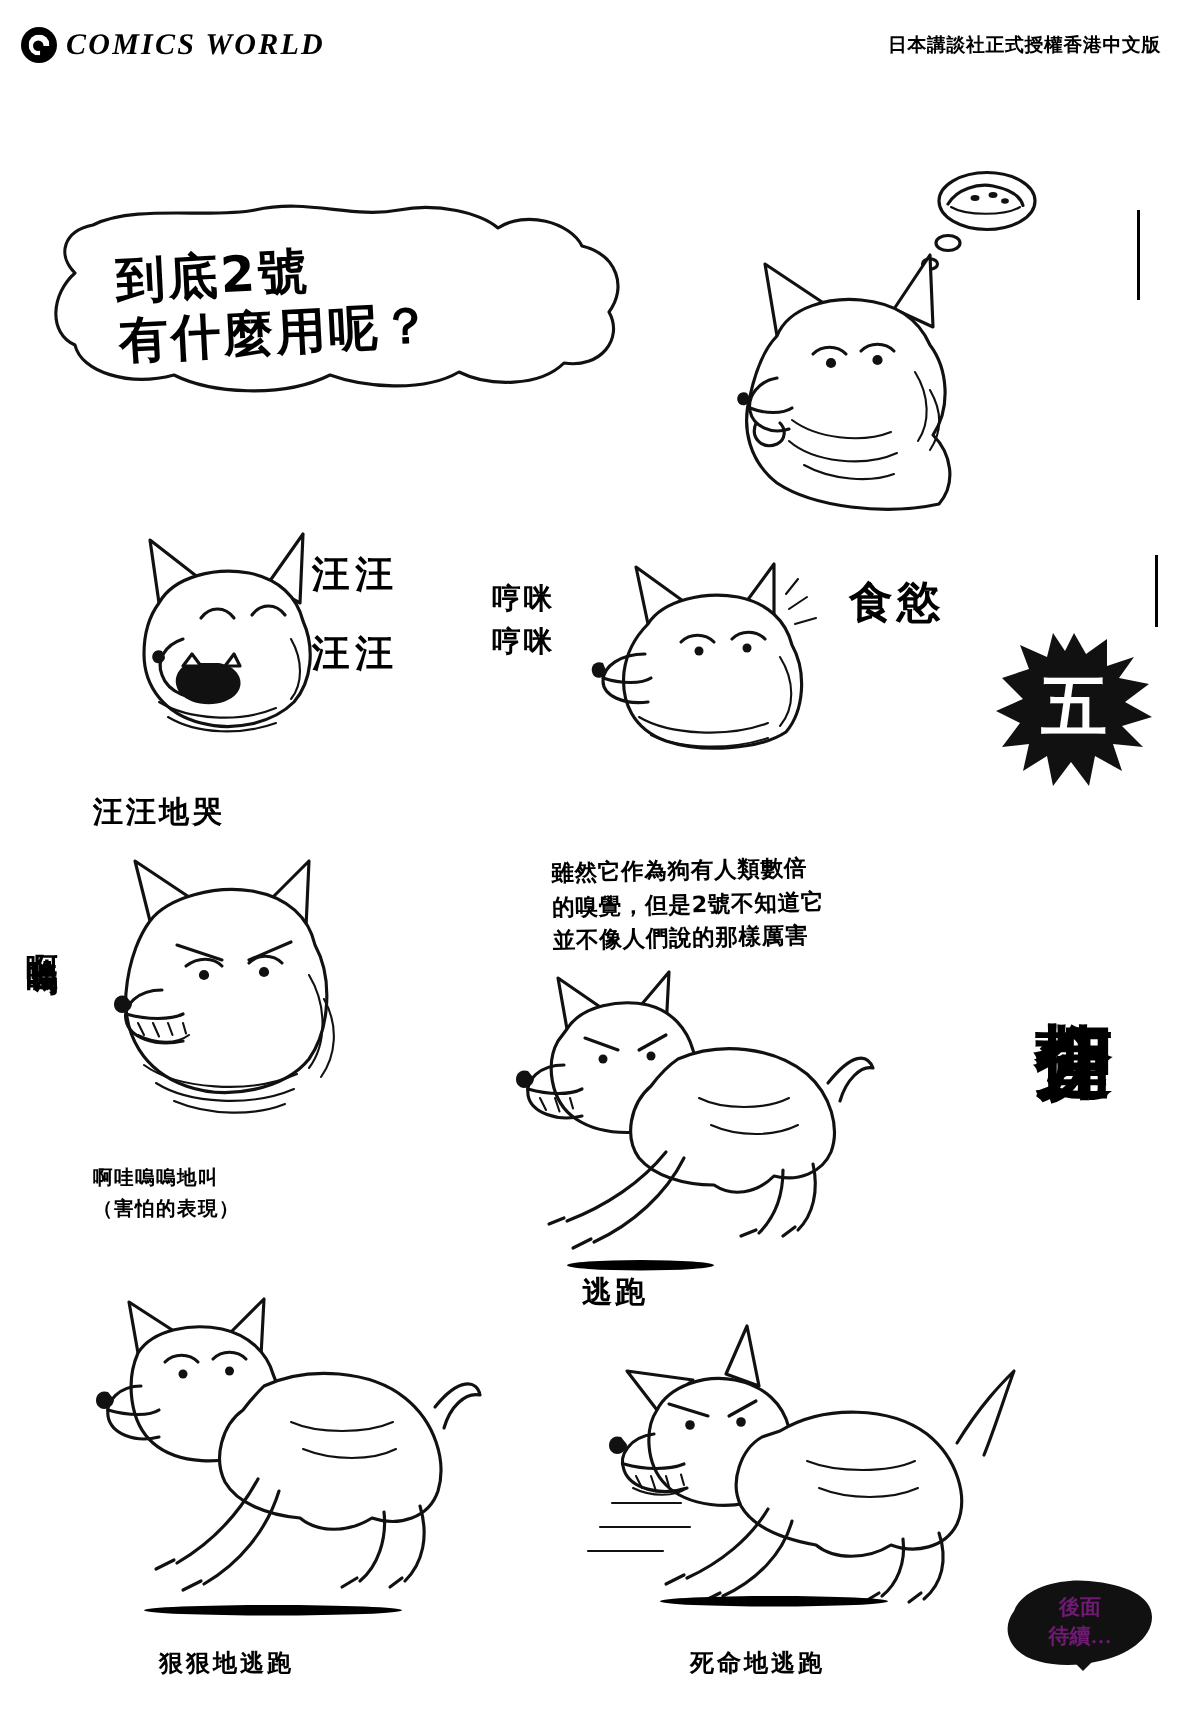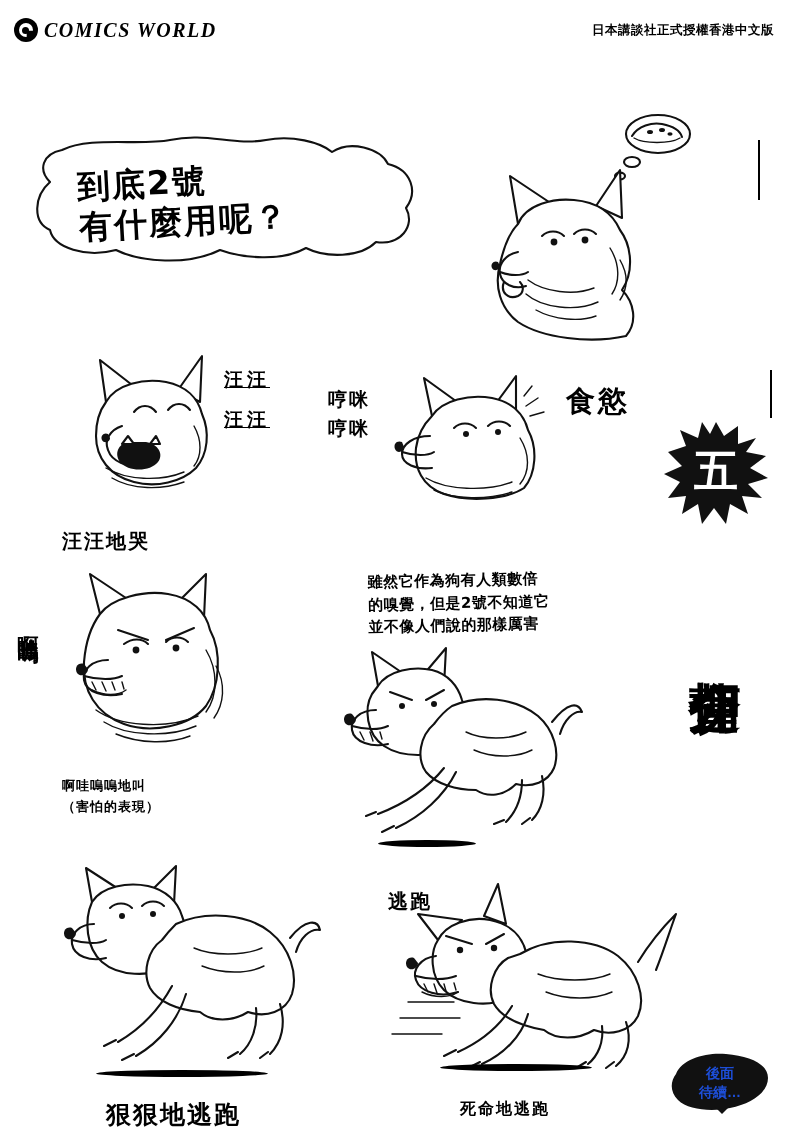--- a/index.html
+++ b/index.html
@@ -191,22 +191,22 @@
     position: absolute;
     right: 16px;
     bottom: 30px;
     width: 104px;
     height: 62px;
   }
   .continue-text {
     position: absolute;
     left: 0; right: 0; top: 12px;
     text-align: center;
-    color: #1d4ed8;
-    font-family: Liberation Sans, sans-serif;
+    color: #701a75;
+    font-family: Liberation Serif, serif;
     font-weight: bold;
     font-size: 14px;
     line-height: 1.35;
     white-space: pre-line;
   }
 
   
   .art {
     position: absolute;
   }
@@ -299,21 +299,21 @@
       <path class="white-fill" d="M80,96 L86,88 L90,96 Z"></path>
       <path class="ink-fill" d="M38,86 C34,84 30,88 32,92 C34,96 40,94 40,90 Z"></path>
 
       <path class="ink" d="M64,64 C70,56 80,56 86,64"></path>
       <path class="ink" d="M98,62 C104,54 114,54 120,62"></path>
       <path class="ink-thin" d="M36,120 C56,132 90,134 114,124"></path>
       <path class="ink-thin" d="M42,130 C62,142 92,142 114,134"></path>
       <path class="ink-thin" d="M124,78 C132,92 132,108 124,118"></path>
     </svg>
   </div>
-  <div class="hw" style="left:224px; top:370px; font-size:19px; letter-spacing:4px; line-height:1.05;text-decoration:underline;">汪汪
+  <div class="hw" style="left:208px; top:370px; font-size:25px; letter-spacing:4px; line-height:1.05;">汪汪
 
 汪汪</div>
   <div class="hw" style="left:62px; top:528px; font-size:20px; letter-spacing:2px;">汪汪地哭</div>
 
   <div class="art" style="left:388px; top:372px;">
     <svg width="170" height="150" viewBox="0 0 170 150" aria-hidden="true">
       <path class="white-fill" d="M44,44 L36,6 L72,32 Z"></path>
       <path class="white-fill" d="M106,34 L128,4 L128,46 Z"></path>
       <path class="white-fill" d="M44,44 C54,28 82,22 104,26 C124,30 136,42 140,58
         C150,76 148,102 136,116 C118,128 80,130 56,122 C34,114 26,96 28,76 C30,60 38,50 44,44 Z"></path>
@@ -398,21 +398,21 @@
       <path class="ink" d="M226,136 C230,154 226,170 216,180"></path>
       <path class="ink" d="M188,180 L178,184 M214,178 L206,184"></path>
 
       <path class="ink" d="M236,82 C252,62 262,62 266,72 C258,70 248,80 244,94"></path>
 
       <path class="ink-thin" d="M150,92 C166,100 194,100 210,92"></path>
       <path class="ink-thin" d="M158,110 C176,118 200,118 216,110"></path>
     </svg>
   </div>
   <div class="ground" style="left:378px; top:840px; width:98px;"></div>
-  <div class="hw" style="left:388px; top:848px; font-size:20px; letter-spacing:2px;margin-top:40px;">逃跑</div>
+  <div class="hw" style="left:388px; top:848px; font-size:20px; letter-spacing:2px;">逃跑</div>
 
   <div class="art" style="left:52px; top:862px;">
     <svg width="290" height="220" viewBox="0 0 290 220" aria-hidden="true">
       <path class="white-fill" d="M40,40 L34,6 L68,28 Z"></path>
       <path class="white-fill" d="M100,28 L124,4 L122,42 Z"></path>
       <path class="white-fill" d="M40,40 C50,24 76,20 96,24 C114,28 126,40 130,54
         C138,72 132,94 118,104 C98,116 66,114 50,100 C34,86 32,58 40,40 Z"></path>
       <path class="ink" d="M42,62 C28,62 18,72 20,82 C22,94 38,100 54,96"></path>
       <path class="ink" d="M20,78 C34,82 48,82 54,78"></path>
       <path class="ink-fill" d="M20,66 C14,64 10,70 13,75 C17,80 24,76 24,71 Z"></path>
@@ -430,21 +430,21 @@
       <path class="ink" d="M64,178 L52,184 M82,192 L70,198"></path>
       <path class="ink" d="M204,146 C206,164 200,182 188,192"></path>
       <path class="ink" d="M228,142 C234,162 230,180 218,192"></path>
       <path class="ink" d="M186,190 L176,196 M216,190 L208,196"></path>
       <path class="ink" d="M238,76 C254,56 266,58 268,68 C258,66 248,76 244,90"></path>
       <path class="ink-thin" d="M142,86 C160,94 192,94 210,86"></path>
       <path class="ink-thin" d="M150,104 C170,112 196,112 212,104"></path>
     </svg>
   </div>
   <div class="ground" style="left:96px; top:1070px; width:172px;"></div>
-  <div class="hw" style="left:106px; top:1098px; font-size:25px; letter-spacing:2px;">狠狠地逃跑</div>
+  <div class="hw" style="left:106px; top:1098px; font-size:16px; letter-spacing:2px;">狠狠地逃跑</div>
 
   <div class="art" style="left:388px; top:858px;">
     <svg width="300" height="220" viewBox="0 0 300 220" aria-hidden="true">
       <path class="white-fill" d="M50,82 L30,56 L74,62 Z"></path>
       <path class="white-fill" d="M96,58 L110,26 L118,66 Z"></path>
       <path class="white-fill" d="M50,82 C58,66 82,58 102,62 C122,66 134,78 138,94
         C144,112 136,132 120,140 C100,150 70,146 56,132 C42,118 42,94 50,82 Z"></path>
 
       <path class="ink" d="M48,98 C32,100 24,112 28,122 C32,134 52,140 70,134"></path>
       <path class="ink" d="M28,118 C42,122 58,122 68,118"></path>

